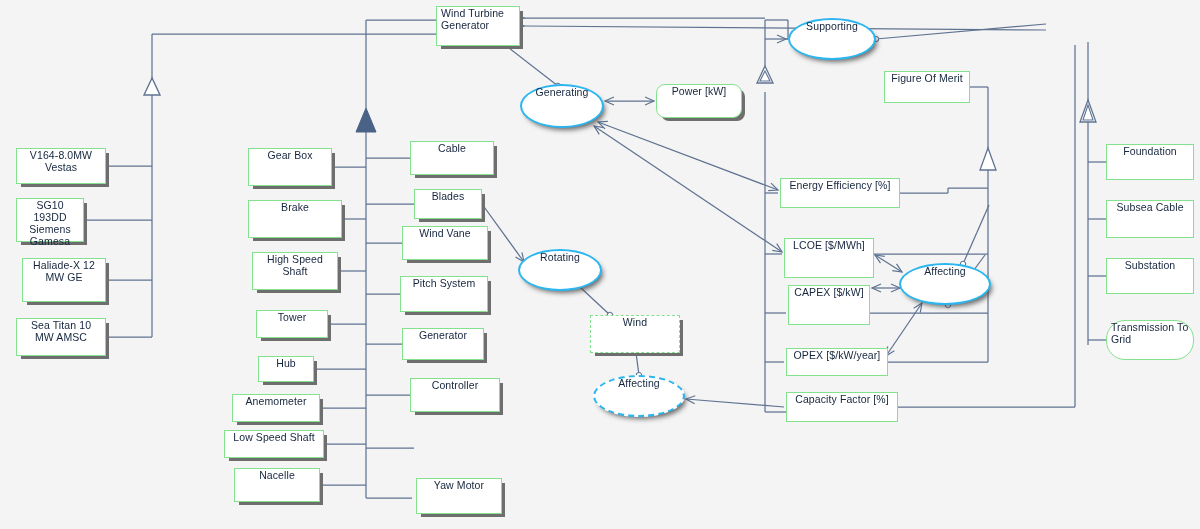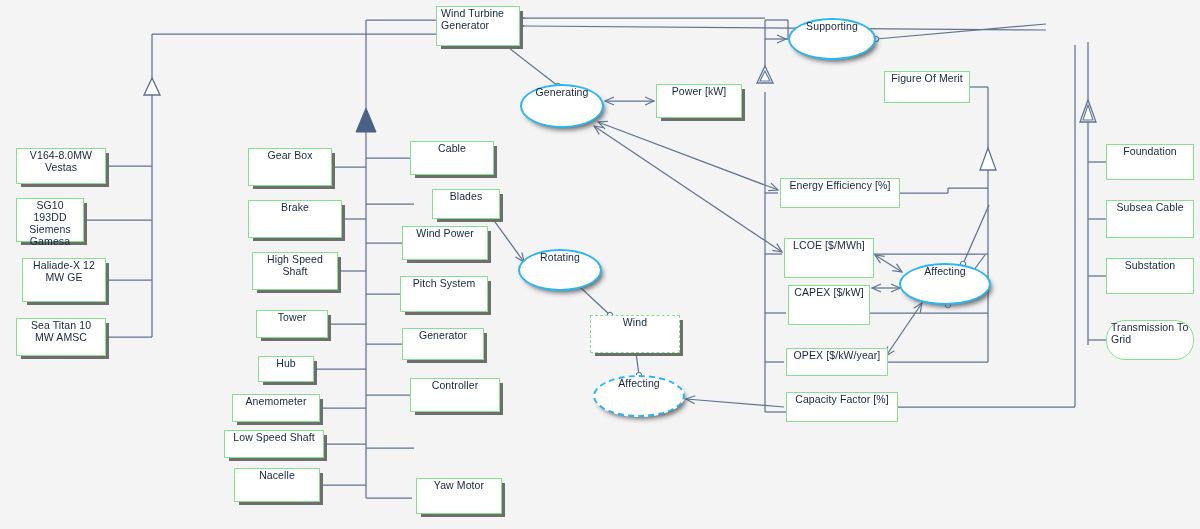--- a/index.html
+++ b/index.html
@@ -172,25 +172,25 @@
   <div class="node rect shadowed" style="left:224px;top:430px;width:100px;height:28px;">
     <span class="lbl">Low Speed Shaft</span>
   </div>
   <div class="node rect shadowed" style="left:234px;top:468px;width:86px;height:34px;">
     <span class="lbl">Nacelle</span>
   </div>
 
   <div class="node rect shadowed" style="left:410px;top:141px;width:84px;height:34px;">
     <span class="lbl">Cable</span>
   </div>
-  <div class="node rect shadowed" style="left:432px;top:189px;width:68px;height:30px;">
+  <div class="node rect shadowed" style="left:414px;top:189px;width:68px;height:30px;">
     <span class="lbl">Blades</span>
   </div>
   <div class="node rect shadowed" style="left:402px;top:226px;width:86px;height:34px;">
-    <span class="lbl">Wind Power</span>
+    <span class="lbl">Wind Vane</span>
   </div>
   <div class="node rect shadowed" style="left:400px;top:276px;width:88px;height:36px;">
     <span class="lbl">Pitch System</span>
   </div>
   <div class="node rect shadowed" style="left:402px;top:328px;width:82px;height:32px;">
     <span class="lbl">Generator</span>
   </div>
   <div class="node rect shadowed" style="left:410px;top:378px;width:90px;height:34px;">
     <span class="lbl">Controller</span>
   </div>
@@ -198,21 +198,21 @@
     <span class="lbl">Yaw Motor</span>
   </div>
 
   <div class="node rect shadowed" style="left:436px;top:6px;width:84px;height:40px;justify-content:flex-start;text-align:left;">
     <span class="lbl">Wind Turbine Generator</span>
   </div>
   <div class="node rect flat" style="left:884px;top:71px;width:86px;height:32px;">
     <span class="lbl">Figure Of Merit</span>
   </div>
 
-  <div class="node rect shadowed" style="left:656px;top:84px;width:86px;height:34px;">
+  <div class="node rect shadowed" style="left:656px;top:84px;width:86px;height:34px;border-radius:9px;">
     <span class="lbl">Power [kW]</span>
   </div>
   <div class="node rect flat" style="left:780px;top:178px;width:120px;height:30px;">
     <span class="lbl">Energy Efficiency [%]</span>
   </div>
   <div class="node rect flat" style="left:784px;top:238px;width:90px;height:40px;">
     <span class="lbl">LCOE [$/MWh]</span>
   </div>
   <div class="node rect flat" style="left:788px;top:285px;width:82px;height:40px;">
     <span class="lbl">CAPEX [$/kW]</span>

